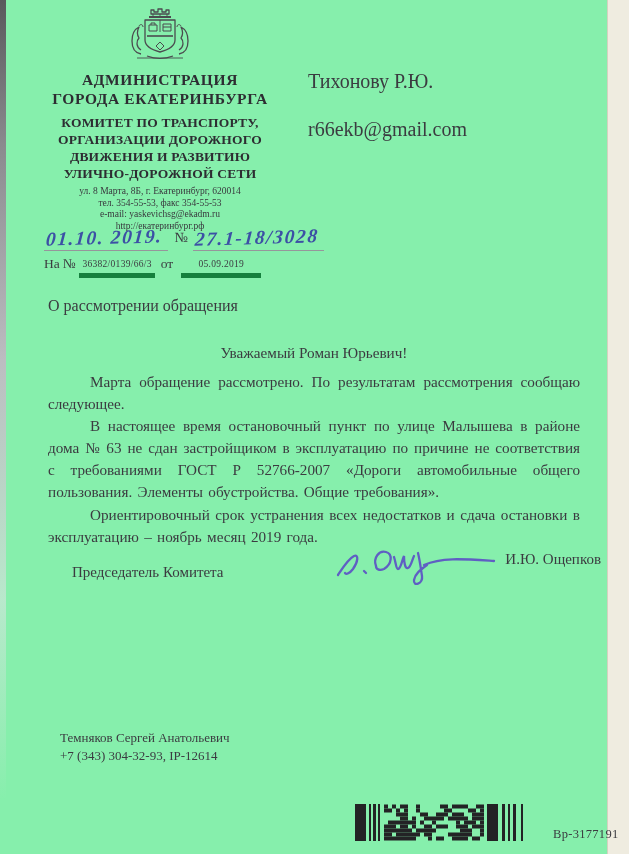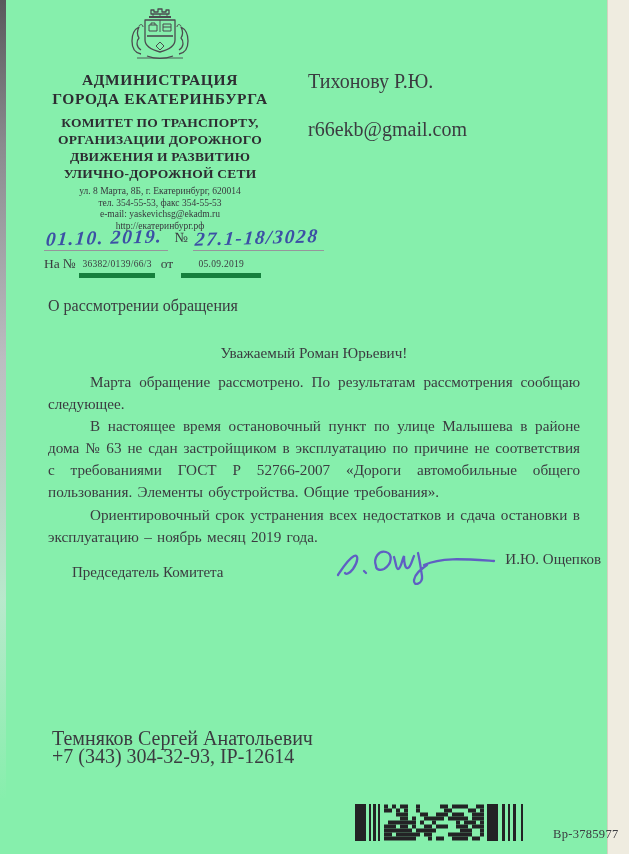--- a/index.html
+++ b/index.html
@@ -49,21 +49,21 @@
     position:absolute;left:48px;top:371px;width:532px;
     font-size:15.2px;line-height:22.1px;text-align:justify;word-spacing:1.5px;
   }
   .body-text p{margin:0;text-indent:42px;}
   
   .sig-row{position:absolute;left:52px;top:549px;width:549px;height:50px;font-size:15px;}
   .sig-title{position:absolute;left:0;top:15px;margin-left:20px;}
   .sig-name{position:absolute;right:0;top:2px;}
   .sig-autograph{position:absolute;left:282px;top:-16px;}
   
-  .executor{position:absolute;left:52px;top:729px;font-size:20px;line-height:18px;}
+  .executor{position:absolute;left:60px;top:729px;font-size:13px;line-height:18px;}
   
   .barcode{position:absolute;left:355px;top:804px;width:185px;height:37px;}
   .barcode-label{position:absolute;left:553px;top:827px;font-size:12.5px;letter-spacing:.3px;}
 </style>
 </head>
 <body>
 
 <div class="page">
   <div class="edge-left"></div>
   <div class="edge-right"></div>
@@ -291,14 +291,14 @@
       <rect x="105" y="32.5" width="4" height="4" fill="#232325"></rect>
       <rect x="109" y="32.5" width="4" height="4" fill="#232325"></rect>
       <rect x="117" y="32.5" width="4" height="4" fill="#232325"></rect>
       <rect x="121" y="32.5" width="4" height="4" fill="#232325"></rect>
       <rect x="132" y="0" width="11" height="37" fill="#232325"></rect>
       <rect x="147" y="0" width="3" height="37" fill="#232325"></rect>
       <rect x="153" y="0" width="2" height="37" fill="#232325"></rect>
       <rect x="158" y="0" width="3" height="37" fill="#232325"></rect>
       <rect x="166" y="0" width="2" height="37" fill="#232325"></rect>
     </svg>
-  <div class="barcode-label">Вр-3785977</div>
+  <div class="barcode-label">Вр-3177191</div>
 </div>
 
 </body></html>

